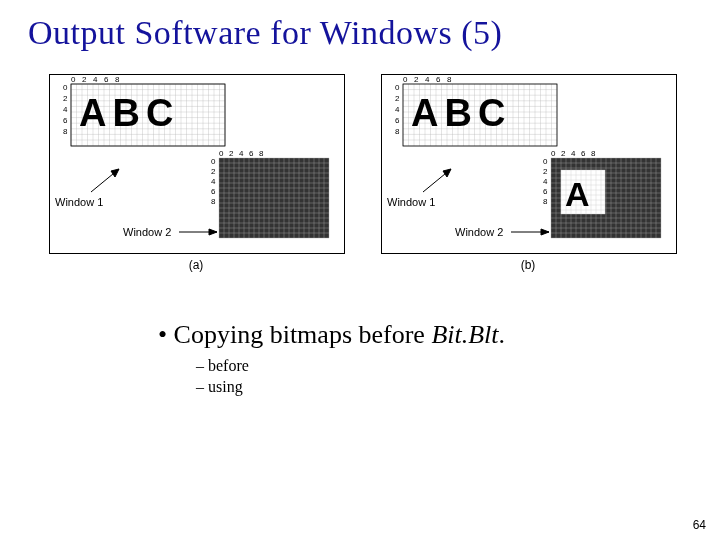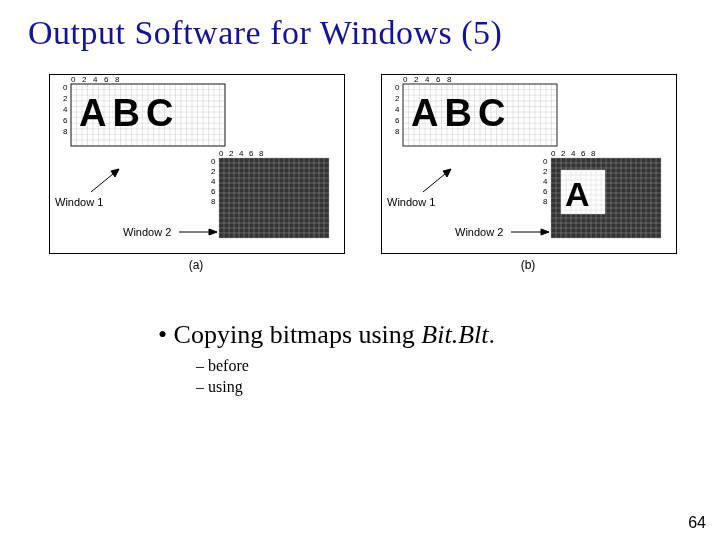--- a/index.html
+++ b/index.html
@@ -9,21 +9,21 @@
   .figures { display: flex; gap: 22px; justify-content: center; margin-left: -8px; margin-bottom: 12px; }
   .panel { position: relative; width: 310px; height: 240px; }
   .panel-frame { position: absolute; left: 8px; top: 8px; right: 6px; height: 180px; border: 1px solid #000; background: #fff; }
   .caption-tag { font-family: Arial, Helvetica, sans-serif; font-size: 12px; text-align: center; margin-top: 192px; }
   svg.fig { position: absolute; left: 8px; top: 8px; }
   .arrow-label { font-family: Arial, Helvetica, sans-serif; font-size: 11px; }
   .bullets { margin: 14px 0 0 130px; }
   .b1 { font-size: 26px; margin-bottom: 6px; }
   .b1 .it { font-style: italic; margin-top: 44px; }
   .b2 { font-size: 16px; margin-left: 38px; line-height: 1.3; }
-  .pagenum { position: absolute; right: 14px; bottom: 8px; font-family: Arial, Helvetica, sans-serif; font-size: 16px; }
+  .pagenum { position: absolute; right: 14px; bottom: 8px; font-family: Arial, Helvetica, sans-serif; font-size: 12px; }
 </style>
 </head>
 <body>
 
 <div class="slide">
   <h1 class="title">Output Software for Windows (5)</h1>
 
   <div class="figures">
 
     <div class="panel">
@@ -318,20 +318,20 @@
         <text x="6" y="132" class="arrow-label">Window 1</text>
         <text x="74" y="162" class="arrow-label">Window 2</text>
       </svg>
       <div class="caption-tag">(b)</div>
     </div>
 
   </div>
 
   <div class="bullets">
     <div class="b1">
-      • <span>Copying bitmaps using </span><span class="it">Bit.Blt</span><span>.</span>
+      • <span>Copying bitmaps before </span><span class="it">Bit.Blt</span><span>.</span>
     </div>
     <div class="b2">– before</div>
     <div class="b2">– using</div>
   </div>
 </div>
 
 <div class="pagenum">64</div>
 
 </body></html>

